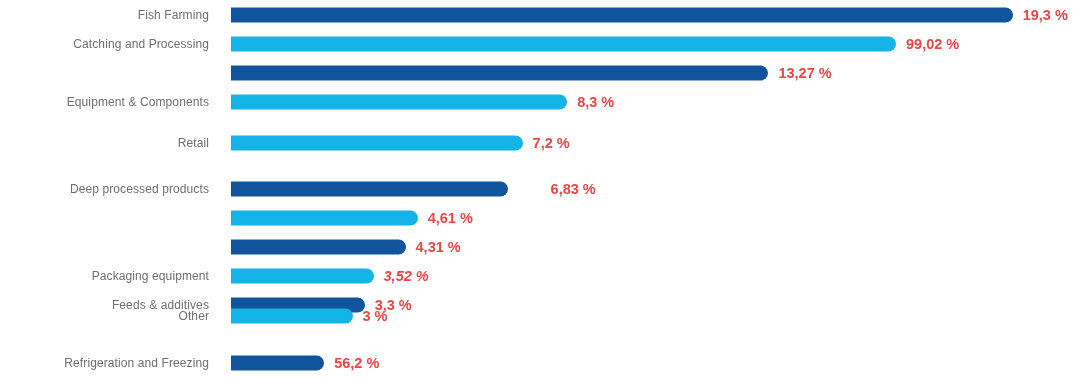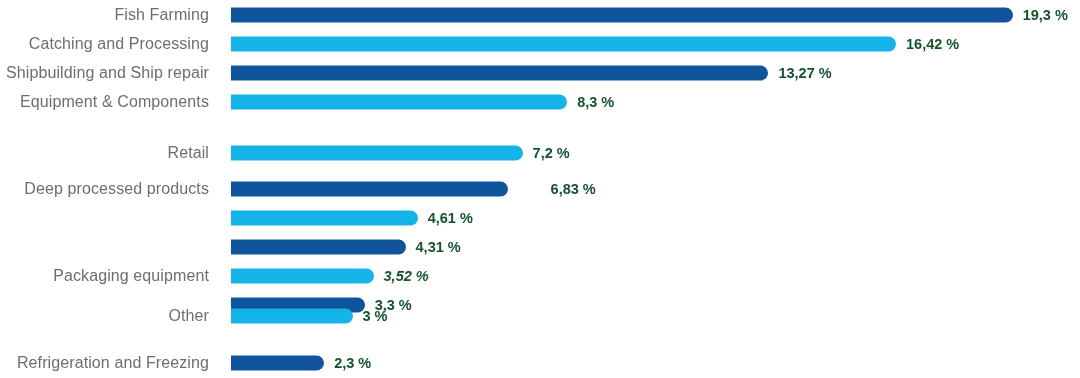--- a/index.html
+++ b/index.html
@@ -25,21 +25,21 @@
     width: 1080px;
     height: 29px;
     display: flex;
     align-items: center;
   }
   .cat-label {
     position: absolute;
     left: 0;
     width: 209px;
     text-align: right;
-    font-size: 16px;
+    font-size: 12px;
     color: #6e6e6e;
     letter-spacing: 0.1px;
     white-space: nowrap;
   }
   .bar-track {
     position: absolute;
     left: 231px;
     top: 50%;
     transform: translateY(-50%);
     height: 15px;
@@ -49,57 +49,56 @@
     border-radius: 0 8px 8px 0;
   }
   .bar.dark  { background: #11549E; }
   .bar.light { background: #14B4E8; }
   .val-label {
     position: absolute;
     top: 50%;
     transform: translateY(-50%);
     font-size: 14.5px;
     font-weight: bold;
-    color: #14532d;
+    color: #ef4444;
     white-space: nowrap;
   }
 </style>
 </head>
 <body>
 
 <div id="chart">
     <div class="row" style="top: 0px;">
       <div class="cat-label">Fish Farming</div>
       <div class="bar-track">
         <div class="bar dark" style="width: 781.65px; background: rgb(17, 84, 158);"></div>
       </div>
       <div class="val-label" style="left: 1022.65px;">19,3 %</div>
     </div>
     <div class="row" style="top: 29px;">
       <div class="cat-label">Catching and Processing</div>
       <div class="bar-track">
         <div class="bar light" style="width: 665.01px; background: rgb(20, 180, 232);"></div>
       </div>
-      <div class="val-label" style="left: 906.01px;">16,42 %</div>
+      <div class="val-label" style="left: 906.01px;">99,02 %</div>
     </div>
     <div class="row" style="top: 58px;">
-      <div class="cat-label">Shipbuilding and Ship repair</div>
       <div class="bar-track">
         <div class="bar dark" style="width: 537.435px; background: rgb(17, 84, 158);"></div>
       </div>
       <div class="val-label" style="left: 778.435px;">13,27 %</div>
     </div>
     <div class="row" style="top: 87px;">
       <div class="cat-label">Equipment &amp; Components</div>
       <div class="bar-track">
         <div class="bar light" style="width: 336.15px; background: rgb(20, 180, 232);"></div>
       </div>
       <div class="val-label" style="left: 577.15px;">8,3 %</div>
     </div>
-    <div class="row" style="top: 138px;">
+    <div class="row" style="top: 128px;">
       <div class="cat-label">Retail</div>
       <div class="bar-track">
         <div class="bar light" style="width: 291.6px; background: rgb(20, 180, 232);"></div>
       </div>
       <div class="val-label" style="left: 532.6px;">7,2 %</div>
     </div>
     <div class="row" style="top: 174px;">
       <div class="cat-label">Deep processed products</div>
       <div class="bar-track">
         <div class="bar dark" style="width: 276.615px; background: rgb(17, 84, 158);"></div>
@@ -119,32 +118,33 @@
       <div class="val-label" style="left: 415.555px;">4,31 %</div>
     </div>
     <div class="row" style="top: 261px;">
       <div class="cat-label">Packaging equipment</div>
       <div class="bar-track">
         <div class="bar light" style="width: 142.56px; background: rgb(20, 180, 232);"></div>
       </div>
       <div class="val-label" style="left: 383.56px; font-style: italic;">3,52 %</div>
     </div>
     <div class="row" style="top: 290px;">
+      <div class="cat-label">Feeds &amp; additives</div>
       <div class="bar-track">
         <div class="bar dark" style="width: 133.65px; background: rgb(17, 84, 158);"></div>
       </div>
       <div class="val-label" style="left: 374.65px;">3,3 %</div>
     </div>
     <div class="row" style="top: 301px;">
       <div class="cat-label">Other</div>
       <div class="bar-track">
         <div class="bar light" style="width: 121.5px; background: rgb(20, 180, 232);"></div>
       </div>
       <div class="val-label" style="left: 362.5px;">3 %</div>
     </div>
     <div class="row" style="top: 348px;">
       <div class="cat-label">Refrigeration and Freezing</div>
       <div class="bar-track">
         <div class="bar dark" style="width: 93.15px; background: rgb(17, 84, 158);"></div>
       </div>
-      <div class="val-label" style="left: 334.15px;">2,3 %</div>
+      <div class="val-label" style="left: 334.15px;">56,2 %</div>
     </div>
   </div>
 
 </body></html>

